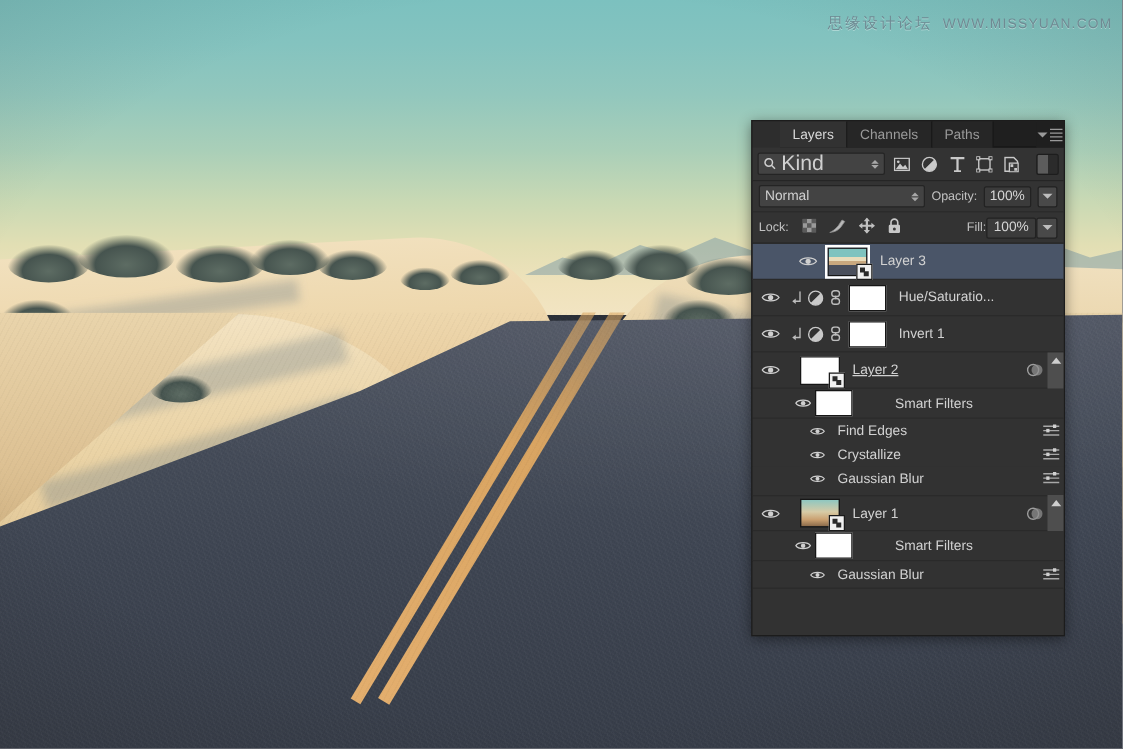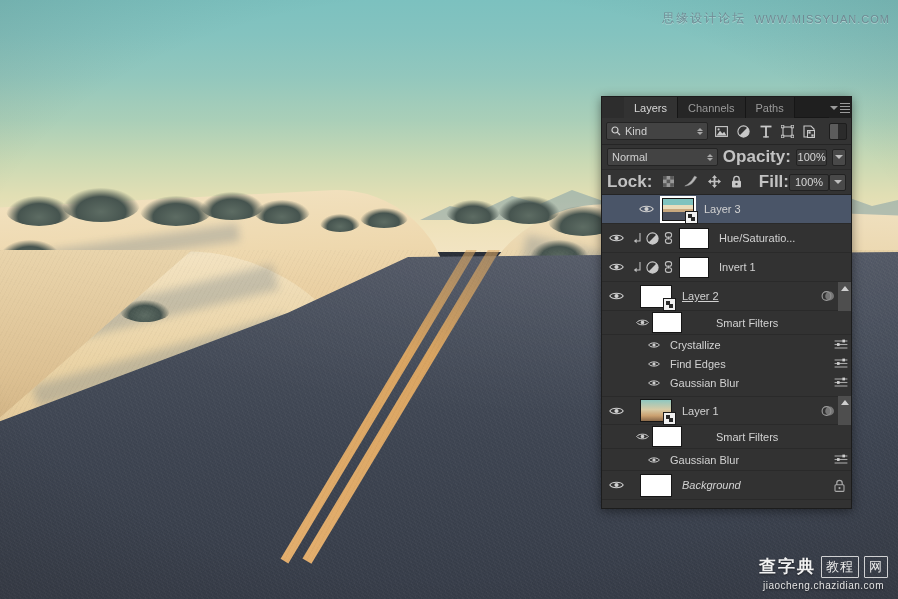--- a/index.html
+++ b/index.html
@@ -169,21 +169,21 @@
   
   .filter-row {
     display: flex; align-items: center; height: 27px;
     padding: 0 4px 0 4px; background: #333333; gap: 5px; flex: none;
     border-bottom: 1px solid #252525;
   }
   .kind-select {
     width: 102px; height: 18px; background: #434343;
     border: 1px solid #242424; border-radius: 2px;
     display: flex; align-items: center; padding: 0 4px;
-    color: #d0d0d0; font-size: 11px; gap: 4px;
+    color: #d0d0d0; font-size: 17px; gap: 4px;
   }
   .kind-select .lbl { flex: 1; }
   .mini-stepper { display: flex; flex-direction: column; gap: 1px; }
   .mini-stepper i.up {
     width:0;height:0;border-left:3px solid transparent;border-right:3px solid transparent;
     border-bottom:3px solid #a8a8a8;
   }
   .mini-stepper i.dn {
     width:0;height:0;border-left:3px solid transparent;border-right:3px solid transparent;
     border-top:3px solid #a8a8a8;
@@ -201,21 +201,21 @@
     background: #333333; gap: 5px; flex: none;
   }
   .blend-row { border-bottom: 1px solid #2a2a2a; }
   .lock-row { border-bottom: 1px solid #242424; }
   .blend-select {
     width: 140px; height: 18px; background: #434343; border: 1px solid #242424;
     border-radius: 2px; display:flex; align-items:center; padding: 0 4px;
     color:#d0d0d0; font-size: 11px;
   }
   .blend-select .lbl { flex: 1; }
-  .field-label { font-size: 17px; color: #c2c2c2; font-weight: bold; }
+  .field-label { font-size: 10px; color: #c2c2c2; }
   .numfield {
     width: 40px; height: 17px; background: #3b3b3b; border: 1px solid #222;
     border-radius: 2px; display: flex; align-items: center; justify-content: center;
     color: #d6d6d6; font-size: 11px;
   }
   .dropbtn {
     width: 17px; height: 17px; background: #494949; border: 1px solid #222;
     border-radius: 2px; display:flex; align-items:center; justify-content:center;
   }
   .dropbtn i {
@@ -341,28 +341,20 @@
     </div>
 
     <div class="vignette"></div>
   </div>
 
   <div class="wm-top">
     <span class="cn">思缘设计论坛</span>
     <span>WWW.MISSYUAN.COM</span>
   </div>
 
-  <div class="wm-bottom">
-    <div class="row1">
-      <span class="cn2">查字典</span>
-      <span class="boxed">教程</span>
-      <span class="boxed">网</span>
-    </div>
-    <div class="row2">jiaocheng.chazidian.com</div>
-  </div>
 
   <div id="layers-panel">
 
     <div class="tabbar">
       <div class="tab active">Layers</div>
       <div class="tab">Channels</div>
       <div class="tab">Paths</div>
       <div class="tab-filler"></div>
       <div class="panel-menu">
         <span class="menu-tri"></span>
@@ -595,56 +587,56 @@
       </div>
 
       <div class="lrow subfx">
         <span class="subfx-indent"></span>
         <span class="sub-eye">
           <svg width="12" height="8" viewBox="0 0 12 8">
             <path d="M0.6,4 C2.4,1.2 9.6,1.2 11.4,4 C9.6,6.8 2.4,6.8 0.6,4 Z" fill="none" stroke="#cfcfcf" stroke-width="1"></path>
             <circle cx="6" cy="4" r="1.6" fill="#cfcfcf"></circle>
           </svg>
         </span>
+        <span class="sub-label">Find Edges</span>
+        <span class="right-badge">
+          <span class="fx-slider">
+            <svg width="14" height="11" viewBox="0 0 14 11">
+              <line x1="0.6" y1="2" x2="13.4" y2="2" stroke="#a8a8a8" stroke-width="1.1"></line>
+              <line x1="0.6" y1="5.5" x2="13.4" y2="5.5" stroke="#a8a8a8" stroke-width="1.1"></line>
+              <line x1="0.6" y1="9" x2="13.4" y2="9" stroke="#a8a8a8" stroke-width="1.1"></line>
+              <rect x="8.4" y="0.6" width="2.6" height="2.8" fill="#d0d0d0"></rect>
+              <rect x="3" y="4.1" width="2.6" height="2.8" fill="#d0d0d0"></rect>
+            </svg>
+          </span>
+        </span>
+      </div>
+
+      <div class="lrow subfx">
+        <span class="subfx-indent"></span>
+        <span class="sub-eye">
+          <svg width="12" height="8" viewBox="0 0 12 8">
+            <path d="M0.6,4 C2.4,1.2 9.6,1.2 11.4,4 C9.6,6.8 2.4,6.8 0.6,4 Z" fill="none" stroke="#cfcfcf" stroke-width="1"></path>
+            <circle cx="6" cy="4" r="1.6" fill="#cfcfcf"></circle>
+          </svg>
+        </span>
         <span class="sub-label">Crystallize</span>
         <span class="right-badge">
           <span class="fx-slider">
             <svg width="14" height="11" viewBox="0 0 14 11">
               <line x1="0.6" y1="2" x2="13.4" y2="2" stroke="#a8a8a8" stroke-width="1.1"></line>
               <line x1="0.6" y1="5.5" x2="13.4" y2="5.5" stroke="#a8a8a8" stroke-width="1.1"></line>
               <line x1="0.6" y1="9" x2="13.4" y2="9" stroke="#a8a8a8" stroke-width="1.1"></line>
               <rect x="8.4" y="0.6" width="2.6" height="2.8" fill="#d0d0d0"></rect>
               <rect x="3" y="4.1" width="2.6" height="2.8" fill="#d0d0d0"></rect>
             </svg>
           </span>
         </span>
       </div>
 
-      <div class="lrow subfx">
-        <span class="subfx-indent"></span>
-        <span class="sub-eye">
-          <svg width="12" height="8" viewBox="0 0 12 8">
-            <path d="M0.6,4 C2.4,1.2 9.6,1.2 11.4,4 C9.6,6.8 2.4,6.8 0.6,4 Z" fill="none" stroke="#cfcfcf" stroke-width="1"></path>
-            <circle cx="6" cy="4" r="1.6" fill="#cfcfcf"></circle>
-          </svg>
-        </span>
-        <span class="sub-label">Find Edges</span>
-        <span class="right-badge">
-          <span class="fx-slider">
-            <svg width="14" height="11" viewBox="0 0 14 11">
-              <line x1="0.6" y1="2" x2="13.4" y2="2" stroke="#a8a8a8" stroke-width="1.1"></line>
-              <line x1="0.6" y1="5.5" x2="13.4" y2="5.5" stroke="#a8a8a8" stroke-width="1.1"></line>
-              <line x1="0.6" y1="9" x2="13.4" y2="9" stroke="#a8a8a8" stroke-width="1.1"></line>
-              <rect x="8.4" y="0.6" width="2.6" height="2.8" fill="#d0d0d0"></rect>
-              <rect x="3" y="4.1" width="2.6" height="2.8" fill="#d0d0d0"></rect>
-            </svg>
-          </span>
-        </span>
-      </div>
-
       <div class="lrow subfx" style="margin-bottom:4px">
         <span class="subfx-indent"></span>
         <span class="sub-eye">
           <svg width="12" height="8" viewBox="0 0 12 8">
             <path d="M0.6,4 C2.4,1.2 9.6,1.2 11.4,4 C9.6,6.8 2.4,6.8 0.6,4 Z" fill="none" stroke="#cfcfcf" stroke-width="1"></path>
             <circle cx="6" cy="4" r="1.6" fill="#cfcfcf"></circle>
           </svg>
         </span>
         <span class="sub-label">Gaussian Blur</span>
         <span class="right-badge">
@@ -711,34 +703,17 @@
               <line x1="0.6" y1="2" x2="13.4" y2="2" stroke="#a8a8a8" stroke-width="1.1"></line>
               <line x1="0.6" y1="5.5" x2="13.4" y2="5.5" stroke="#a8a8a8" stroke-width="1.1"></line>
               <line x1="0.6" y1="9" x2="13.4" y2="9" stroke="#a8a8a8" stroke-width="1.1"></line>
               <rect x="8.4" y="0.6" width="2.6" height="2.8" fill="#d0d0d0"></rect>
               <rect x="3" y="4.1" width="2.6" height="2.8" fill="#d0d0d0"></rect>
             </svg>
           </span>
         </span>
       </div>
 
-      <div class="lrow">
-        <span class="eye">
-          <svg width="15" height="10" viewBox="0 0 15 10">
-            <path d="M0.8,5 C3,1.4 12,1.4 14.2,5 C12,8.6 3,8.6 0.8,5 Z" fill="none" stroke="#cfcfcf" stroke-width="1.1"></path>
-            <circle cx="7.5" cy="5" r="2.1" fill="#cfcfcf"></circle>
-          </svg>
-        </span>
-        <span class="thumb" style="margin-left:12px"></span>
-        <span class="lname bg-italic">Background</span>
-        <span class="lock-badge">
-          <svg width="11" height="13" viewBox="0 0 11 13">
-            <path d="M2.8,6 L2.8,4 A2.7,2.7 0 0,1 8.2,4 L8.2,6" fill="none" stroke="#a9a9a9" stroke-width="1.2"></path>
-            <rect x="1" y="5.8" width="9" height="6.6" rx="1" fill="none" stroke="#a9a9a9" stroke-width="1.1"></rect>
-            <circle cx="5.5" cy="9.1" r="1.1" fill="#a9a9a9"></circle>
-          </svg>
-        </span>
-      </div>
 
     </div>
   </div>
 
 </div>
 
 </body></html>

